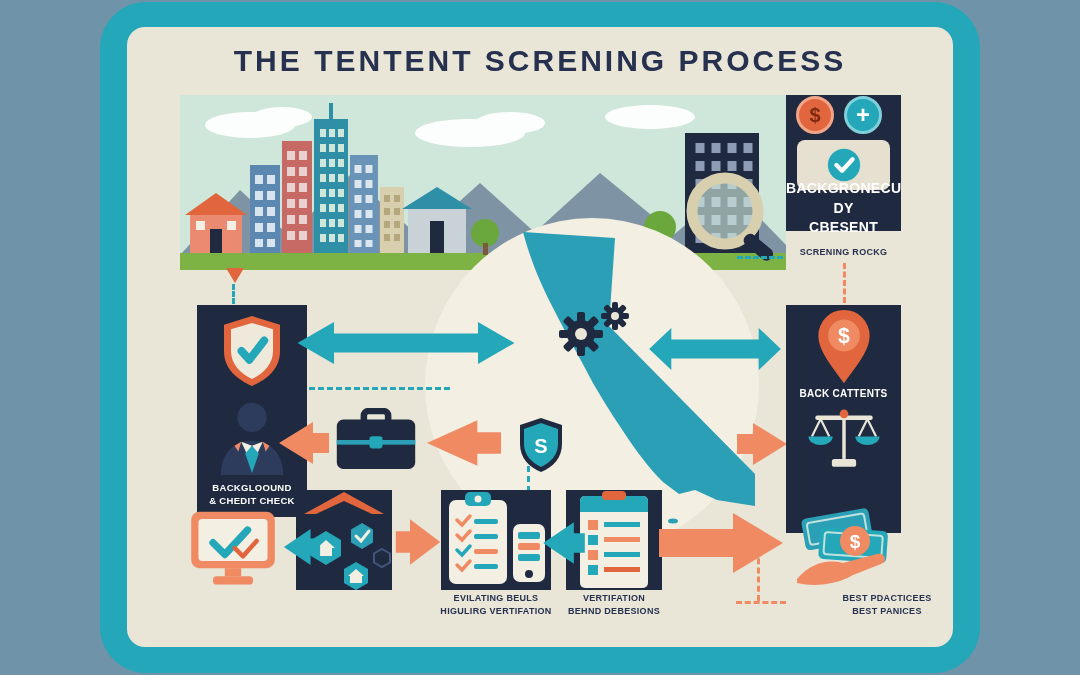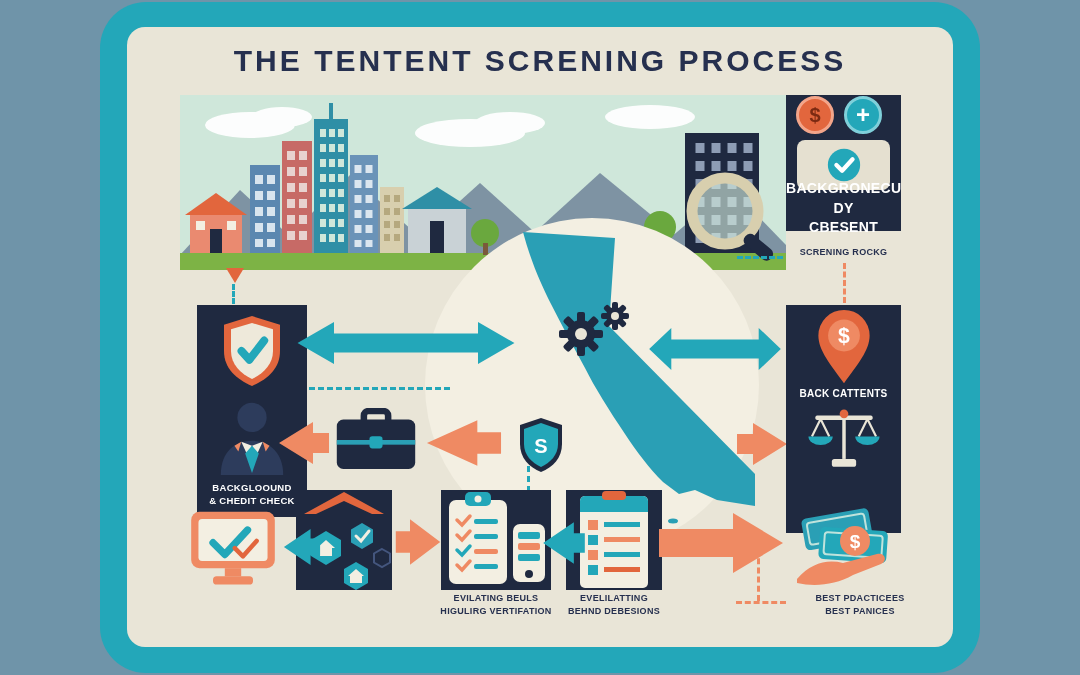--- a/index.html
+++ b/index.html
@@ -61,21 +61,21 @@
   .pn-clip { left:441px; top:490px; width:110px; height:100px; background:#1f2940; }
   .a-tl2 { left:541px; top:519px; width:46px; height:48px; z-index:5; }
   .pn-chk { left:566px; top:490px; width:96px; height:100px; background:#1f2940; }
   .a-big { left:657px; top:509px; width:128px; height:68px; }
   .money { left:793px; top:497px; width:104px; height:96px; }
 
   .l-emp  { left:164px; top:592px; width:136px; }
   .l-ten  { left:286px; top:592px; width:116px; }
   .l-clip { left:427px; top:592px; width:138px; }
   .l-chk  { left:556px; top:592px; width:116px; }
-  .l-best { left:801px; top:592px; width:118px; }
+  .l-best { left:828px; top:592px; width:118px; }
 
   .dash-v { border-left:3px dashed #23a7b9; }
   .dash-h { border-top:3px dashed #23a7b9; }
   .dash-o-v { border-left:3px dashed #ef8a63; }
   .dash-o-h { border-top:3px dashed #ef8a63; }
   .d1 { left:232px; top:284px; height:20px; }
   .d2 { left:737px; top:256px; width:46px; }
   .d3 { left:843px; top:263px; height:40px; }
   .d4 { left:300px; top:387px; width:150px; }
   .d5 { left:527px; top:466px; height:26px; }
@@ -370,21 +370,21 @@
       <rect x="14" y="30" width="10" height="10" fill="#ef8a63"></rect>
         <rect x="30" y="32" width="36" height="5" fill="#23a7b9"></rect>
       <rect x="14" y="45" width="10" height="10" fill="#23a7b9"></rect>
         <rect x="30" y="47" width="36" height="5" fill="#ef8a63"></rect>
       <rect x="14" y="60" width="10" height="10" fill="#ef8a63"></rect>
         <rect x="30" y="62" width="36" height="5" fill="#23a7b9"></rect>
       <rect x="14" y="75" width="10" height="10" fill="#23a7b9"></rect>
         <rect x="30" y="77" width="36" height="5" fill="#e2663d"></rect>
     </svg>
   </div>
-  <div class="abs lbl l-chk">EVELILATTING
+  <div class="abs lbl l-chk">VERTIFATION
 BEHND DEBESIONS</div>
 
   <div class="abs a-big">
     <svg width="128" height="68" viewBox="0 0 128 68">
       <polygon points="2,20 76,20 76,4 126,34 76,64 76,48 2,48" fill="#ef8a63"></polygon>
     </svg>
   </div>
 
   <div class="abs money">
     <svg width="104" height="96" viewBox="0 0 104 96">

